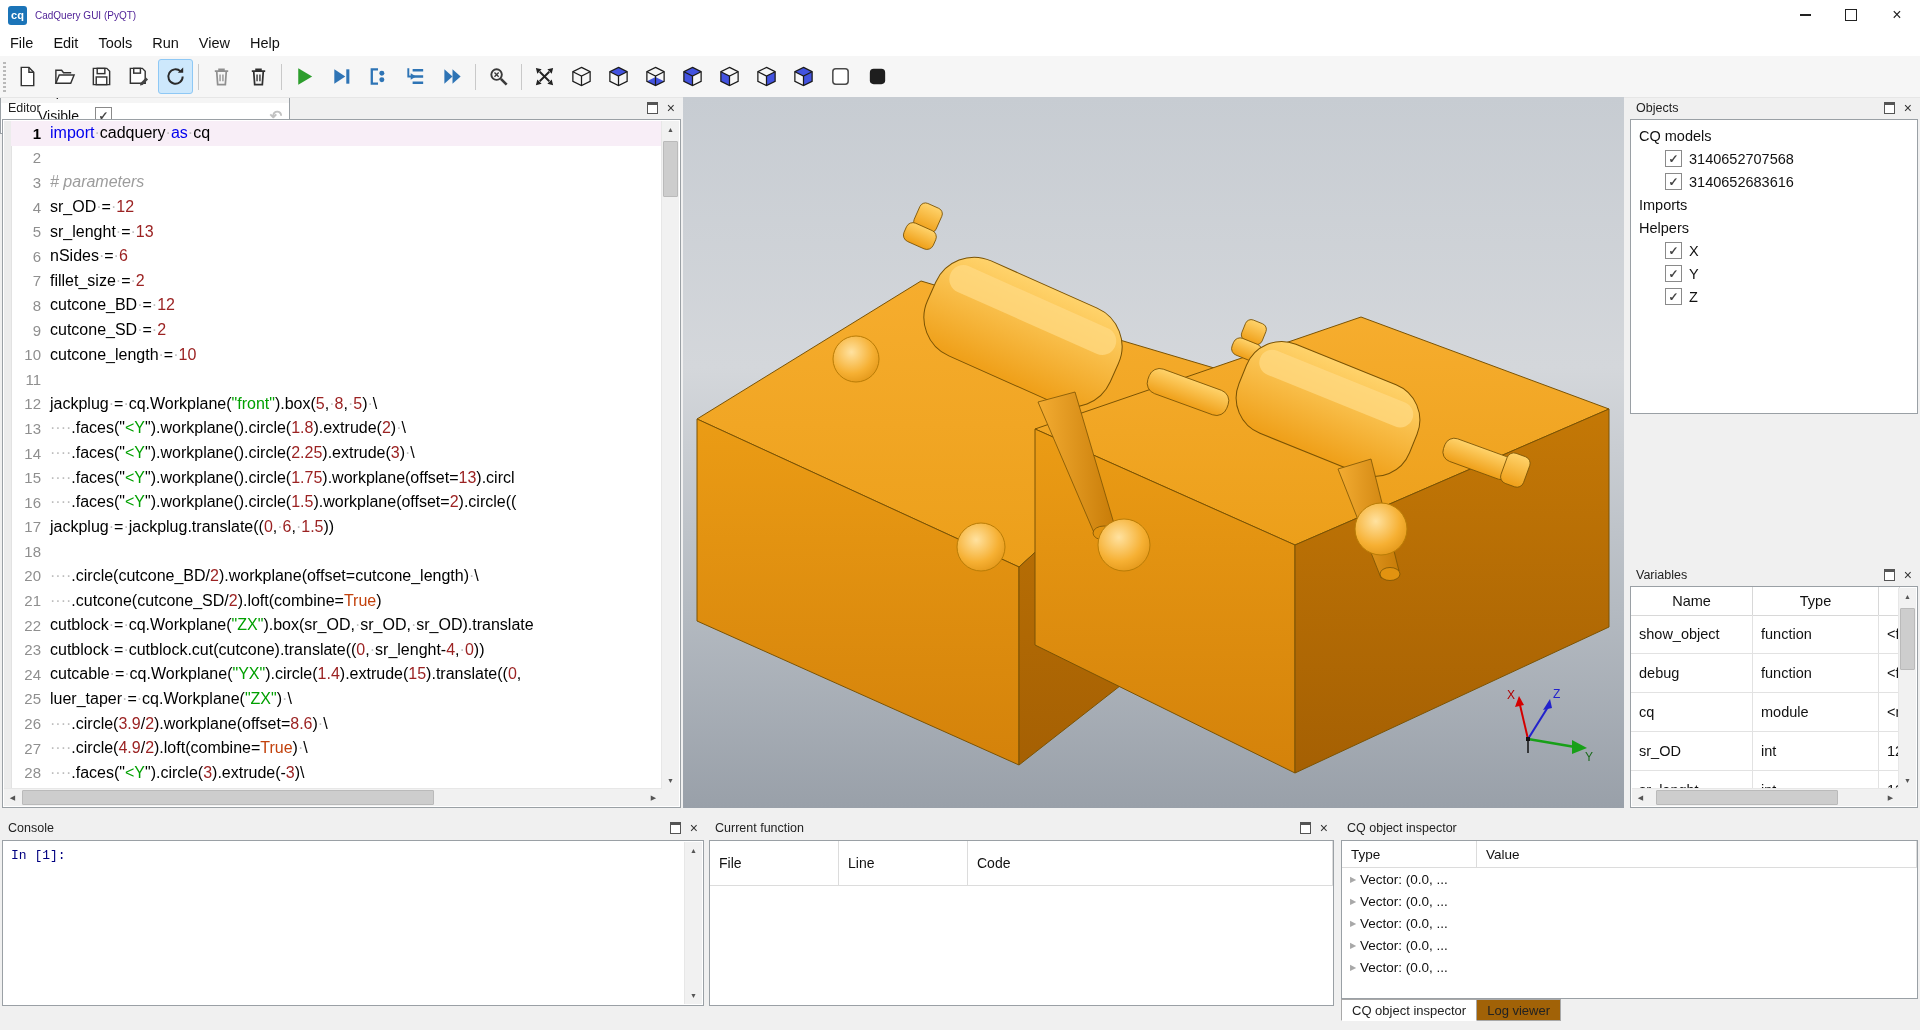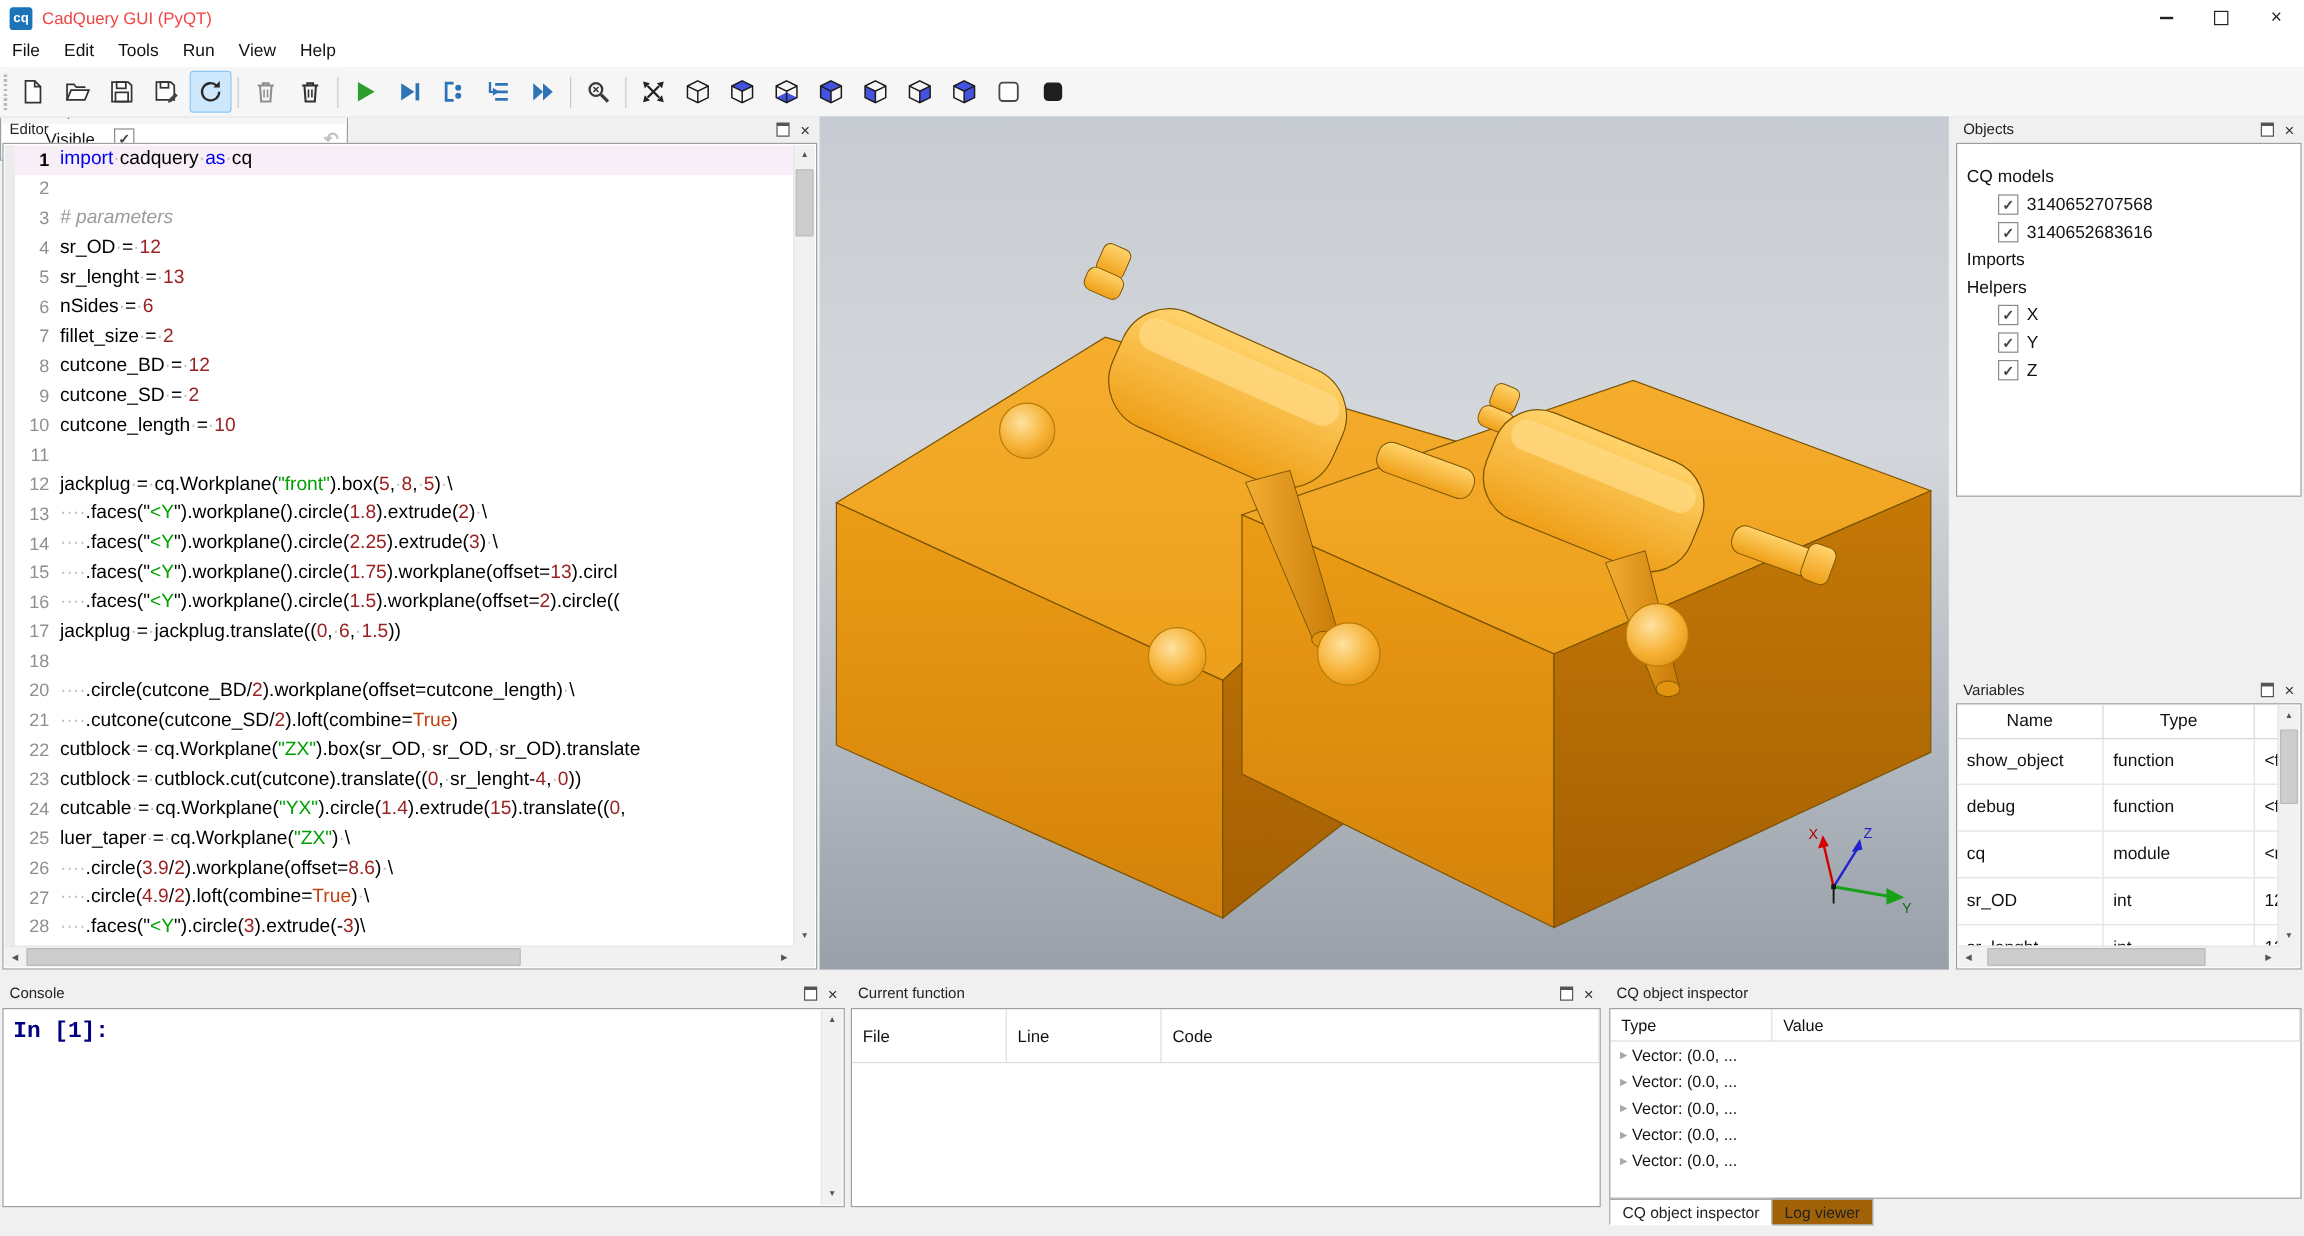--- a/index.html
+++ b/index.html
@@ -3,21 +3,21 @@
 <meta charset="utf-8">
 <style>
   html,body{margin:0;padding:0}
   body{width:1920px;height:1030px;background:#f0f0f0;overflow:hidden;
        font-family:"Liberation Sans",sans-serif;color:#111;position:relative}
   
   #titlebar{position:absolute;left:0;top:0;width:1920px;height:30px;background:#fff;
             display:flex;align-items:center}
   #app-icon{width:19px;height:19px;margin-left:8px;background:#1b74b8;border-radius:3px;
             color:#fff;font-weight:bold;font-size:11px;display:flex;align-items:center;justify-content:center}
-  #title-text{margin-left:8px;font-size:14px;color:#ef4444}
+  #title-text{margin-left:8px;font-size:10px;color:#4c1d95}
   #win-controls{margin-left:auto;display:flex;height:30px}
   .wc{width:46px;height:30px;display:flex;align-items:center;justify-content:center;color:#222;font-size:16px}
   .wc-min{width:11px;height:2px;background:#222}
   .wc-max{width:10px;height:10px;border:1.3px solid #222}
   
   #menubar{position:absolute;left:0;top:30px;width:1920px;height:26px;background:#fff;
            display:flex;align-items:center;font-size:14.5px}
   .menu-item{padding:0 10px;height:100%;display:flex;align-items:center}
   
   #toolbar{position:absolute;left:0;top:56px;width:1920px;height:41px;background:#f6f6f6;
@@ -79,21 +79,21 @@
   #vars-panel{left:1630px;top:564px;width:288px;height:244px}
   #vars-body{top:22px}
   #vars-header{display:grid;grid-template-columns:122px 126px 1fr;height:28px;border-bottom:1px solid #d8d8d8;margin-right:17px}
   .vh-cell{display:flex;align-items:center;justify-content:center;font-size:14.5px;border-right:1px solid #d8d8d8}
   .var-row{display:grid;grid-template-columns:122px 126px 1fr;height:38px;border-bottom:1px solid #e2e2e2;margin-right:17px}
   .var-cell{display:flex;align-items:center;padding-left:8px;font-size:14.5px;border-right:1px solid #e2e2e2;overflow:hidden;white-space:nowrap}
   
   #console-panel{left:2px;top:816px;width:702px;height:190px}
   #console-body{top:24px}
   #console-prompt{position:absolute;left:8px;top:7px;font-family:"Liberation Mono",monospace;
-                  font-size:19px;font-weight:bold;color:#000080}
+                  font-size:13px;font-weight:normal;color:#000080}
   #tb-panel{left:709px;top:816px;width:625px;height:190px}
   #tb-body{top:24px}
   #tb-cols{display:grid;grid-template-columns:129px 129px 1fr;height:44px;border-bottom:1px solid #dcdcdc}
   .tb-col{display:flex;align-items:center;padding-left:9px;font-size:14px;border-right:1px solid #dcdcdc}
   #insp-panel{left:1341px;top:816px;width:577px;height:214px}
   #insp-body{top:24px;bottom:31px}
   #insp-cols{display:grid;grid-template-columns:135px 1fr;height:26px;border-bottom:1px solid #dcdcdc}
   .insp-col{display:flex;align-items:center;padding-left:9px;font-size:13.5px;border-right:1px solid #dcdcdc}
   .insp-row{display:flex;align-items:center;height:22px;font-size:13.5px}
   .chev{font-size:8px;color:#a8a8a8;width:14px;text-align:center;margin-left:4px}
@@ -441,21 +441,21 @@
 
 <div class="panel" id="objects-panel">
   <div class="panel-header">
     <span>Objects</span>
     <span class="dock-icons">
       <span class="flt"></span>
       <span class="cls">×</span>
     </span>
   </div>
   <div class="panel-body" id="objects-body">
-    <div id="objects-tree" style="padding-top:16px">
+    <div id="objects-tree" style="padding-top:4px">
         <div class="tree-row" style="padding-left: 8px;">
           <span class="tree-label">CQ models</span>
         </div>
         <div class="tree-row" style="padding-left: 34px;">
           <span class="cb">✓</span>
           <span class="tree-label">3140652707568</span>
         </div>
         <div class="tree-row" style="padding-left: 34px;">
           <span class="cb">✓</span>
           <span class="tree-label">3140652683616</span>

